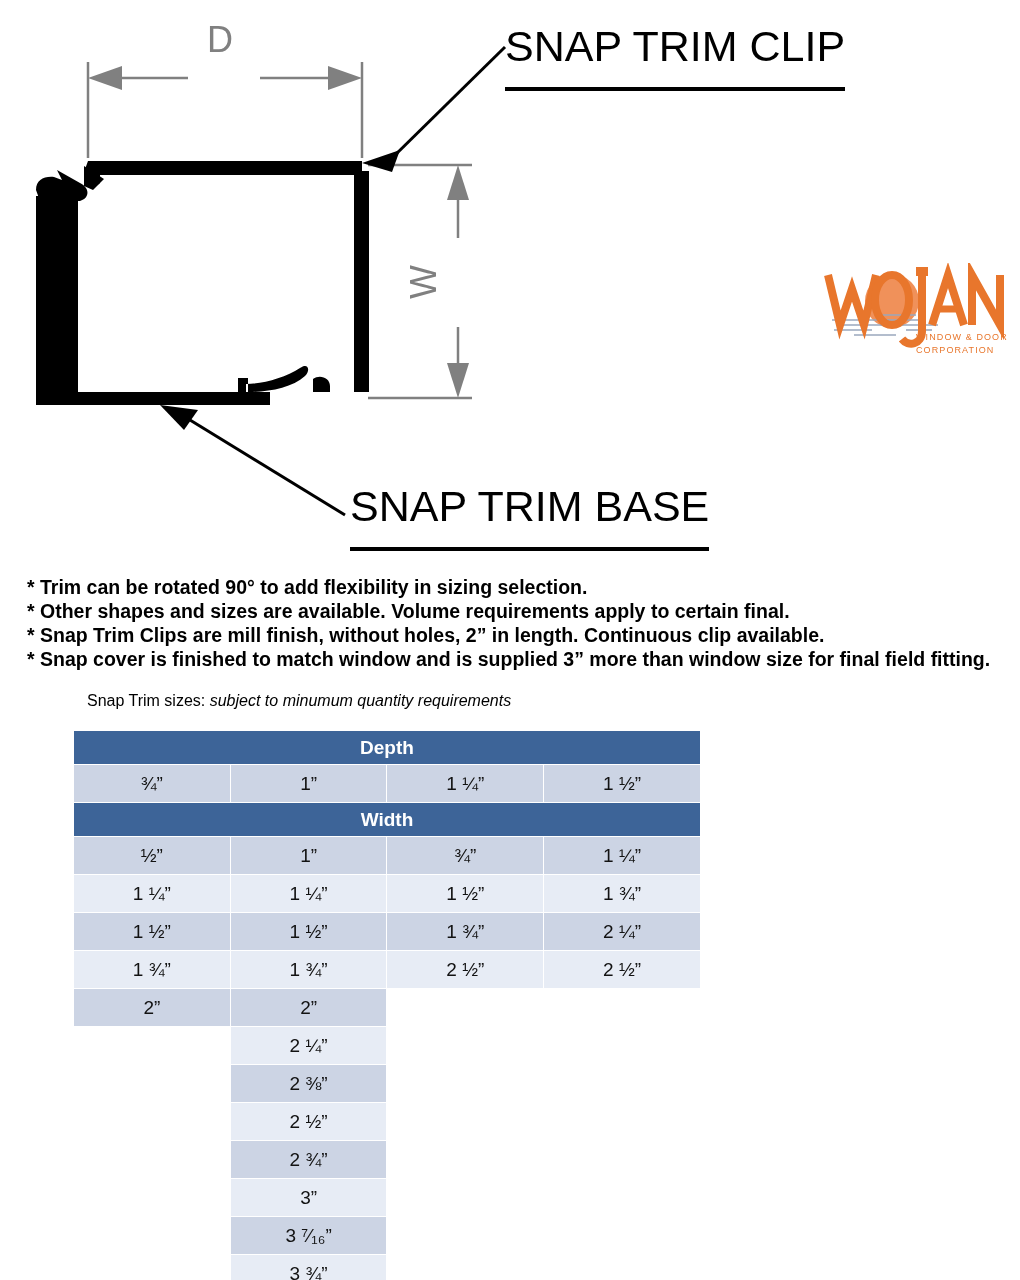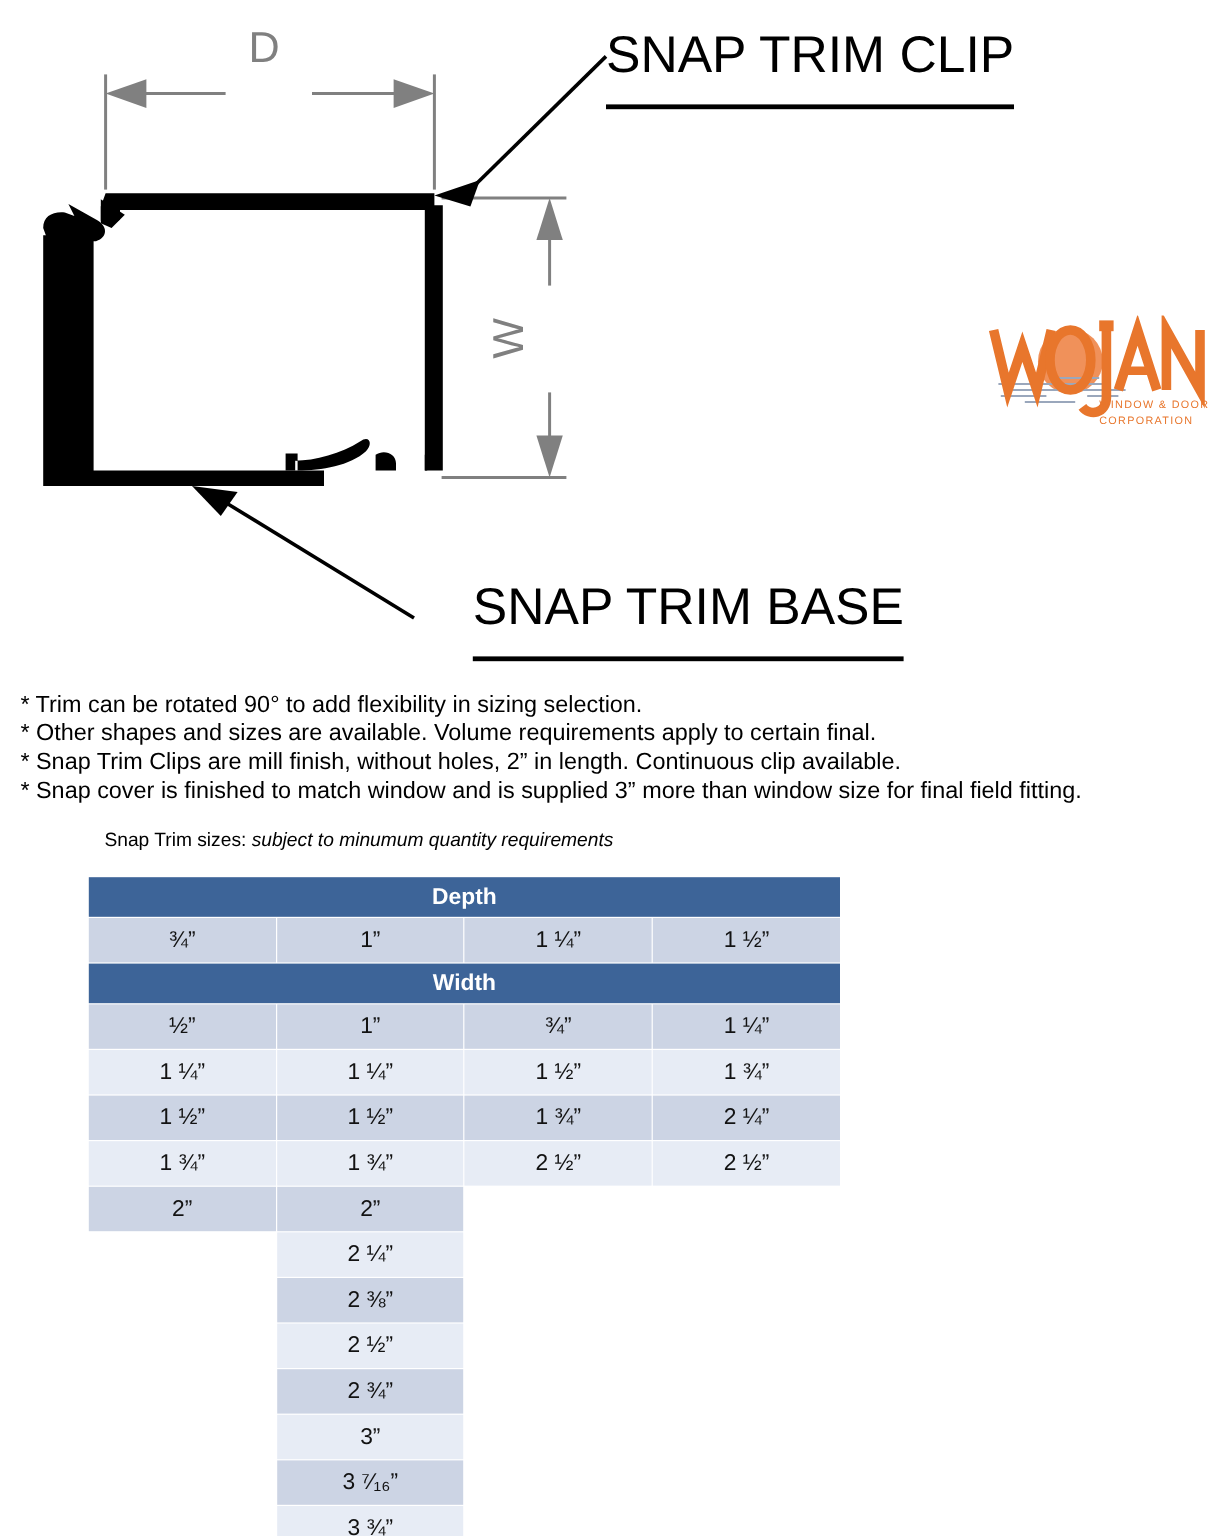--- a/index.html
+++ b/index.html
@@ -46,38 +46,38 @@
     padding-bottom: 19px;
     display: inline-block;
   }
   #clip-callout {
     left: 505px;
     top: 25px;
   }
   #base-callout {
     left: 350px;
     top: 485px;
-    margin-left: 44px;
   }
 
   
   #logo {
     position: absolute;
     left: 820px;
     top: 263px;
     width: 190px;
     height: 100px;
   }
 
   
   #notes {
     position: absolute;
-    left: 17px;
+    left: 27px;
     top: 575px;
     width: 985px;
+    font-weight: bold;
   }
   .note-line {
     font-family: "Liberation Sans", sans-serif;
     font-size: 19.5px;
     line-height: 24px;
     color: #000000;
     white-space: nowrap;
   }
 
   

